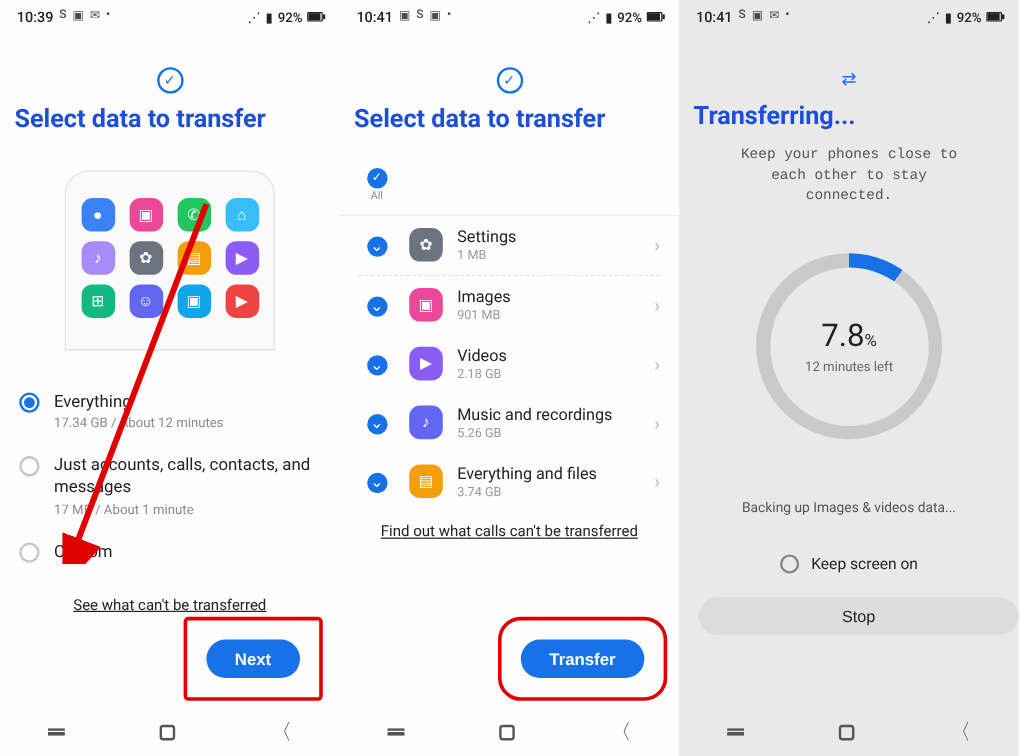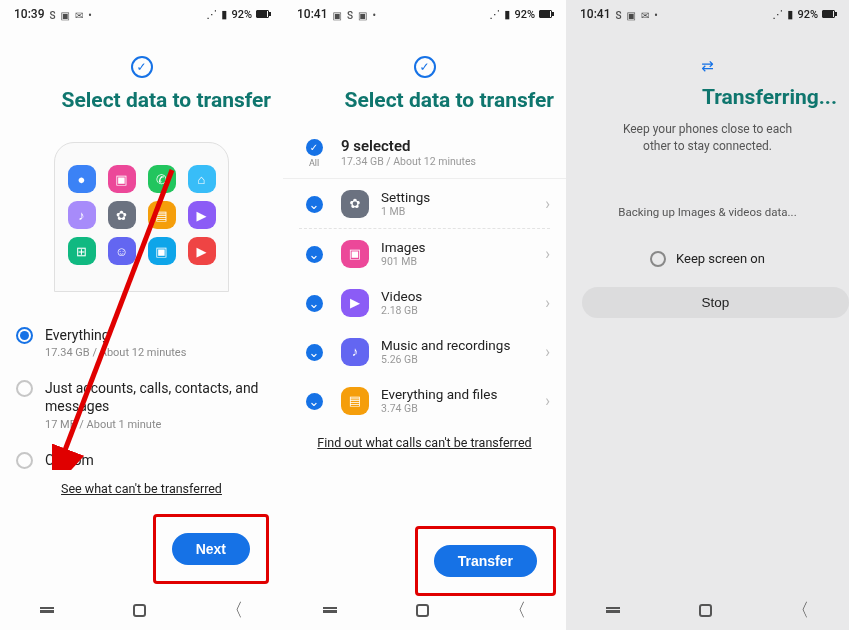--- a/index.html
+++ b/index.html
@@ -23,38 +23,38 @@
   .status-bar {
     height: 28px;
     display: flex;
     justify-content: space-between;
     align-items: center;
     padding: 0 14px;
     font-size: 12px;
     color: #222;
     font-weight: 500;
   }
-  .status-left { display:flex; gap:5px; align-items:flex-end; }
+  .status-left { display:flex; gap:5px; align-items:flex-start; }
   .sb-ic { font-size: 10px; opacity:.8; }
   .status-right { display:flex; gap:4px; align-items:center; font-size:11px; }
   .batt { width:13px; height:8px; border:1px solid #222; border-radius:1px; display:inline-block; position:relative; }
   .batt::after { content:""; position:absolute; right:-3px; top:1px; width:2px; height:4px; background:#222; }
   .batt .fill { position:absolute; left:0; top:0; bottom:0; width:92%; background:#222; }
 
   .top-icon { text-align:center; margin-top: 28px; }
   .check-circle {
     width: 22px; height:22px; border:2px solid #1672e6; border-radius:50%;
     display:inline-flex; align-items:center; justify-content:center;
     color:#1672e6; font-size:12px;
   }
   .title {
-    text-align:right; font-size:21px; font-weight:700; color:#0f766e;
+    text-align:left; font-size:21px; font-weight:700; color:#1d4ed8;
     margin-top:10px; padding: 0 12px;
   }
-  .subtitle { text-align:center; font-size:12px; color:#555; margin-top:12px; padding:0 46px; line-height:1.4; }
+  .subtitle { text-align:center; font-size:12px; color:#555; margin-top:12px; padding:0 46px; line-height:1.4;font-family:Liberation Mono, monospace; }
 
   
   .device-box {
     margin: 30px auto 0; width: 175px; height: 150px;
     border:1px solid #e0e0e0; border-radius: 20px 20px 0 0;
     background:#fafafa; padding: 22px 20px 0;
   }
   .app-grid { display:grid; grid-template-columns: repeat(4, 28px); gap:8px 12px; justify-content:center; }
   .app { width:28px; height:28px; border-radius:9px; display:flex; align-items:center; justify-content:center; color:#fff; font-size:13px; }
 
@@ -62,33 +62,33 @@
   .opt { display:flex; align-items:flex-start; gap:12px; padding:10px 0; }
   .radio {
     width:17px; height:17px; border:2px solid #c6c6c6; border-radius:50%;
     flex-shrink:0; margin-top:1px; display:flex; align-items:center; justify-content:center;
   }
   .radio.sel { border-color:#1672e6; }
   .radio.sel::after { content:""; width:9px; height:9px; border-radius:50%; background:#1672e6; }
   .opt-title { font-size:14px; color:#222; line-height:1.3; }
   .opt-sub { font-size:11px; color:#8b8b8b; margin-top:2px; }
 
-  .underline-link { text-align:center; font-size:12.5px; color:#222; text-decoration:underline; margin-top:2px; }
+  .underline-link { text-align:center; font-size:12.5px; color:#222; text-decoration:underline; margin-top:18px; }
 
   .primary-btn {
     display:block; margin:16px 18px 0 auto; background:#1672e6; color:#fff;
     border-radius: 20px; padding: 8px 24px; font-size:14px; font-weight:600;
     border:none; text-align:center;
   }
   .btn-highlight {
     border: 3px solid #e00000; padding: 16px; border-radius:4px;
     position:absolute; 
   }
   .btn-highlight.h1 { right: 14px; bottom: 46px; }
-  .btn-highlight.h2 { right: 10px; bottom: 34px; }
+  .btn-highlight.h2 { right: 10px; bottom: 46px; border-radius: 19px; }
 
   .navbar {
     position:absolute; bottom:0; left:0; right:0; height:40px;
     display:flex; justify-content:space-around; align-items:center;
     color:#555; font-size:14px;
   }
   .nav-recent { width:14px; height:2px; border-top:2px solid #555; border-bottom:2px solid #555; padding:1px 0; }
   .nav-recent::before { content:""; display:block; border-top:2px solid #555; height:0; }
   .nav-home { width:13px; height:13px; border:2px solid #555; border-radius:3px; }
   .nav-back { font-size:18px; color:#555; }
@@ -247,24 +247,20 @@
     <span class="check-circle">✓</span>
   </div>
   <h1 class="title">Select data to transfer</h1>
 
   <div style="height:14px"></div>
   <div class="selection-row">
     <div class="chk-col">
       <span class="chk"></span>
       <div class="chk-label">All</div>
     </div>
-    <div class="item-text">
-      <div class="item-title" style="font-weight:600;font-size:15px">9 selected</div>
-      <div class="item-sub">17.34 GB / About 12 minutes</div>
-    </div>
   </div>
 
   <div id="items2">
       <div class="selection-row" style="border-bottom: none;">
         <div class="chk-col"><span class="chk down"></span></div>
     <span class="item-icon" style="background:#6b7280">✿</span>
     <div class="item-text">
           <div class="item-title">Settings</div>
     <div class="item-sub">1 MB</div>
         </div>
@@ -342,20 +338,28 @@
   </div>
 
   <div class="top-icon">
     <span class="swap-icon">
         <span>⇄</span>
       </span>
   </div>
   <h1 class="title">Transferring...</h1>
   <p class="subtitle">Keep your phones close to each other to stay connected.</p>
 
+  <div class="donut">
+    <div class="donut-inner">
+      <div class="pct">
+        <span>7.8</span><small>%</small>
+      </div>
+      <div class="timeleft">12 minutes left</div>
+    </div>
+  </div>
 
   <div class="status-text">Backing up Images &amp; videos data...</div>
 
   <div class="keep-screen">
     <span class="keep-radio"></span>
     <span>Keep screen on</span>
   </div>
 
   <button class="stop-btn">Stop</button>
 

